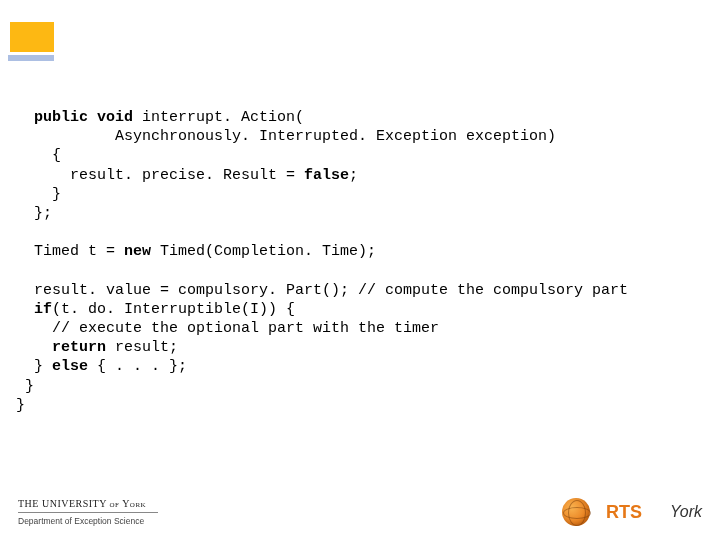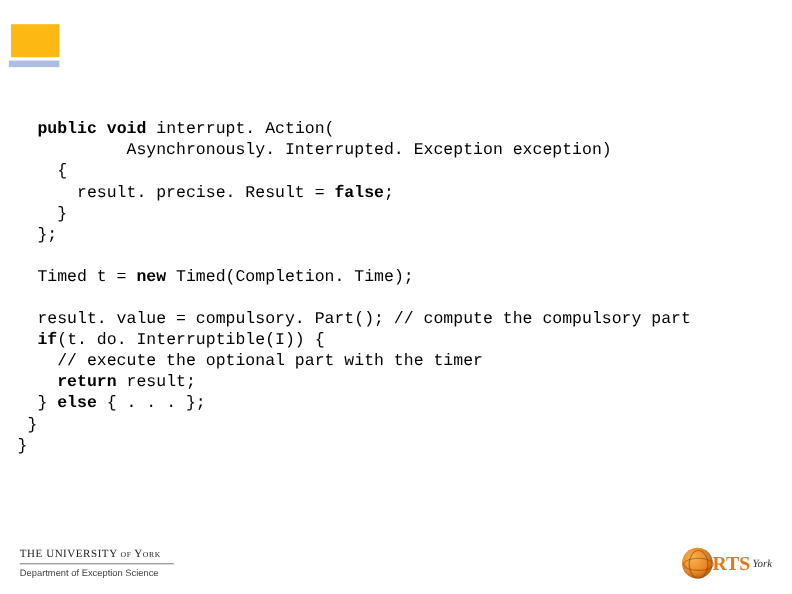--- a/index.html
+++ b/index.html
@@ -36,38 +36,38 @@
   }
   .uni-top { font-family: Georgia, 'Times New Roman', serif; font-variant: small-caps; letter-spacing: 0.5px; font-size: 10px; color: #222; }
   .uni-divider { height: 1px; background: #888; margin: 3px 0; width: 140px; }
   .uni-bottom { font-size: 8.5px; color: #444; }
   .copyright {
     font-size: 10px; color: #333; text-align: center; flex: 1;
   }
   .rts-logo {
     display: flex;
     align-items: center;
-    gap: 0;
-    font-family: Liberation Serif, serif;
+    gap: 16px;
+    font-family: Liberation Sans, sans-serif;
     font-weight: bold;
     font-size: 18px;
     color: #e67817;
   }
   .globe {
     width: 28px; height: 28px; border-radius: 50%;
     background: radial-gradient(circle at 35% 35%, #f9b24f, #e67817 70%);
     position: relative;
     box-shadow: inset -2px -2px 4px rgba(0,0,0,0.2);
   }
   .globe::before, .globe::after {
     content: ""; position: absolute; border: 1px solid rgba(120,60,10,0.5); border-radius: 50%;
   }
   .globe::before { top: 2px; left: 6px; width: 16px; height: 24px; }
   .globe::after { top: 9px; left: 1px; width: 26px; height: 10px; }
-  .rts-sub { font-size: 10px; font-style: italic; font-weight: normal; margin-left: 2px; color: #333; }
+  .rts-sub { font-size: 16px; font-style: italic; font-weight: normal; margin-left: 12px; color: #333; }
 </style>
 </head>
 <body>
 
 <div class="slide">
   <div class="accent-top"></div>
   <div class="accent-top-blue"></div>
 
   <div class="code-block"><span><span>  </span><span class="kw">public void</span><span> interrupt. Action(</span></span>
 <span>           Asynchronously. Interrupted. Exception exception)</span>

